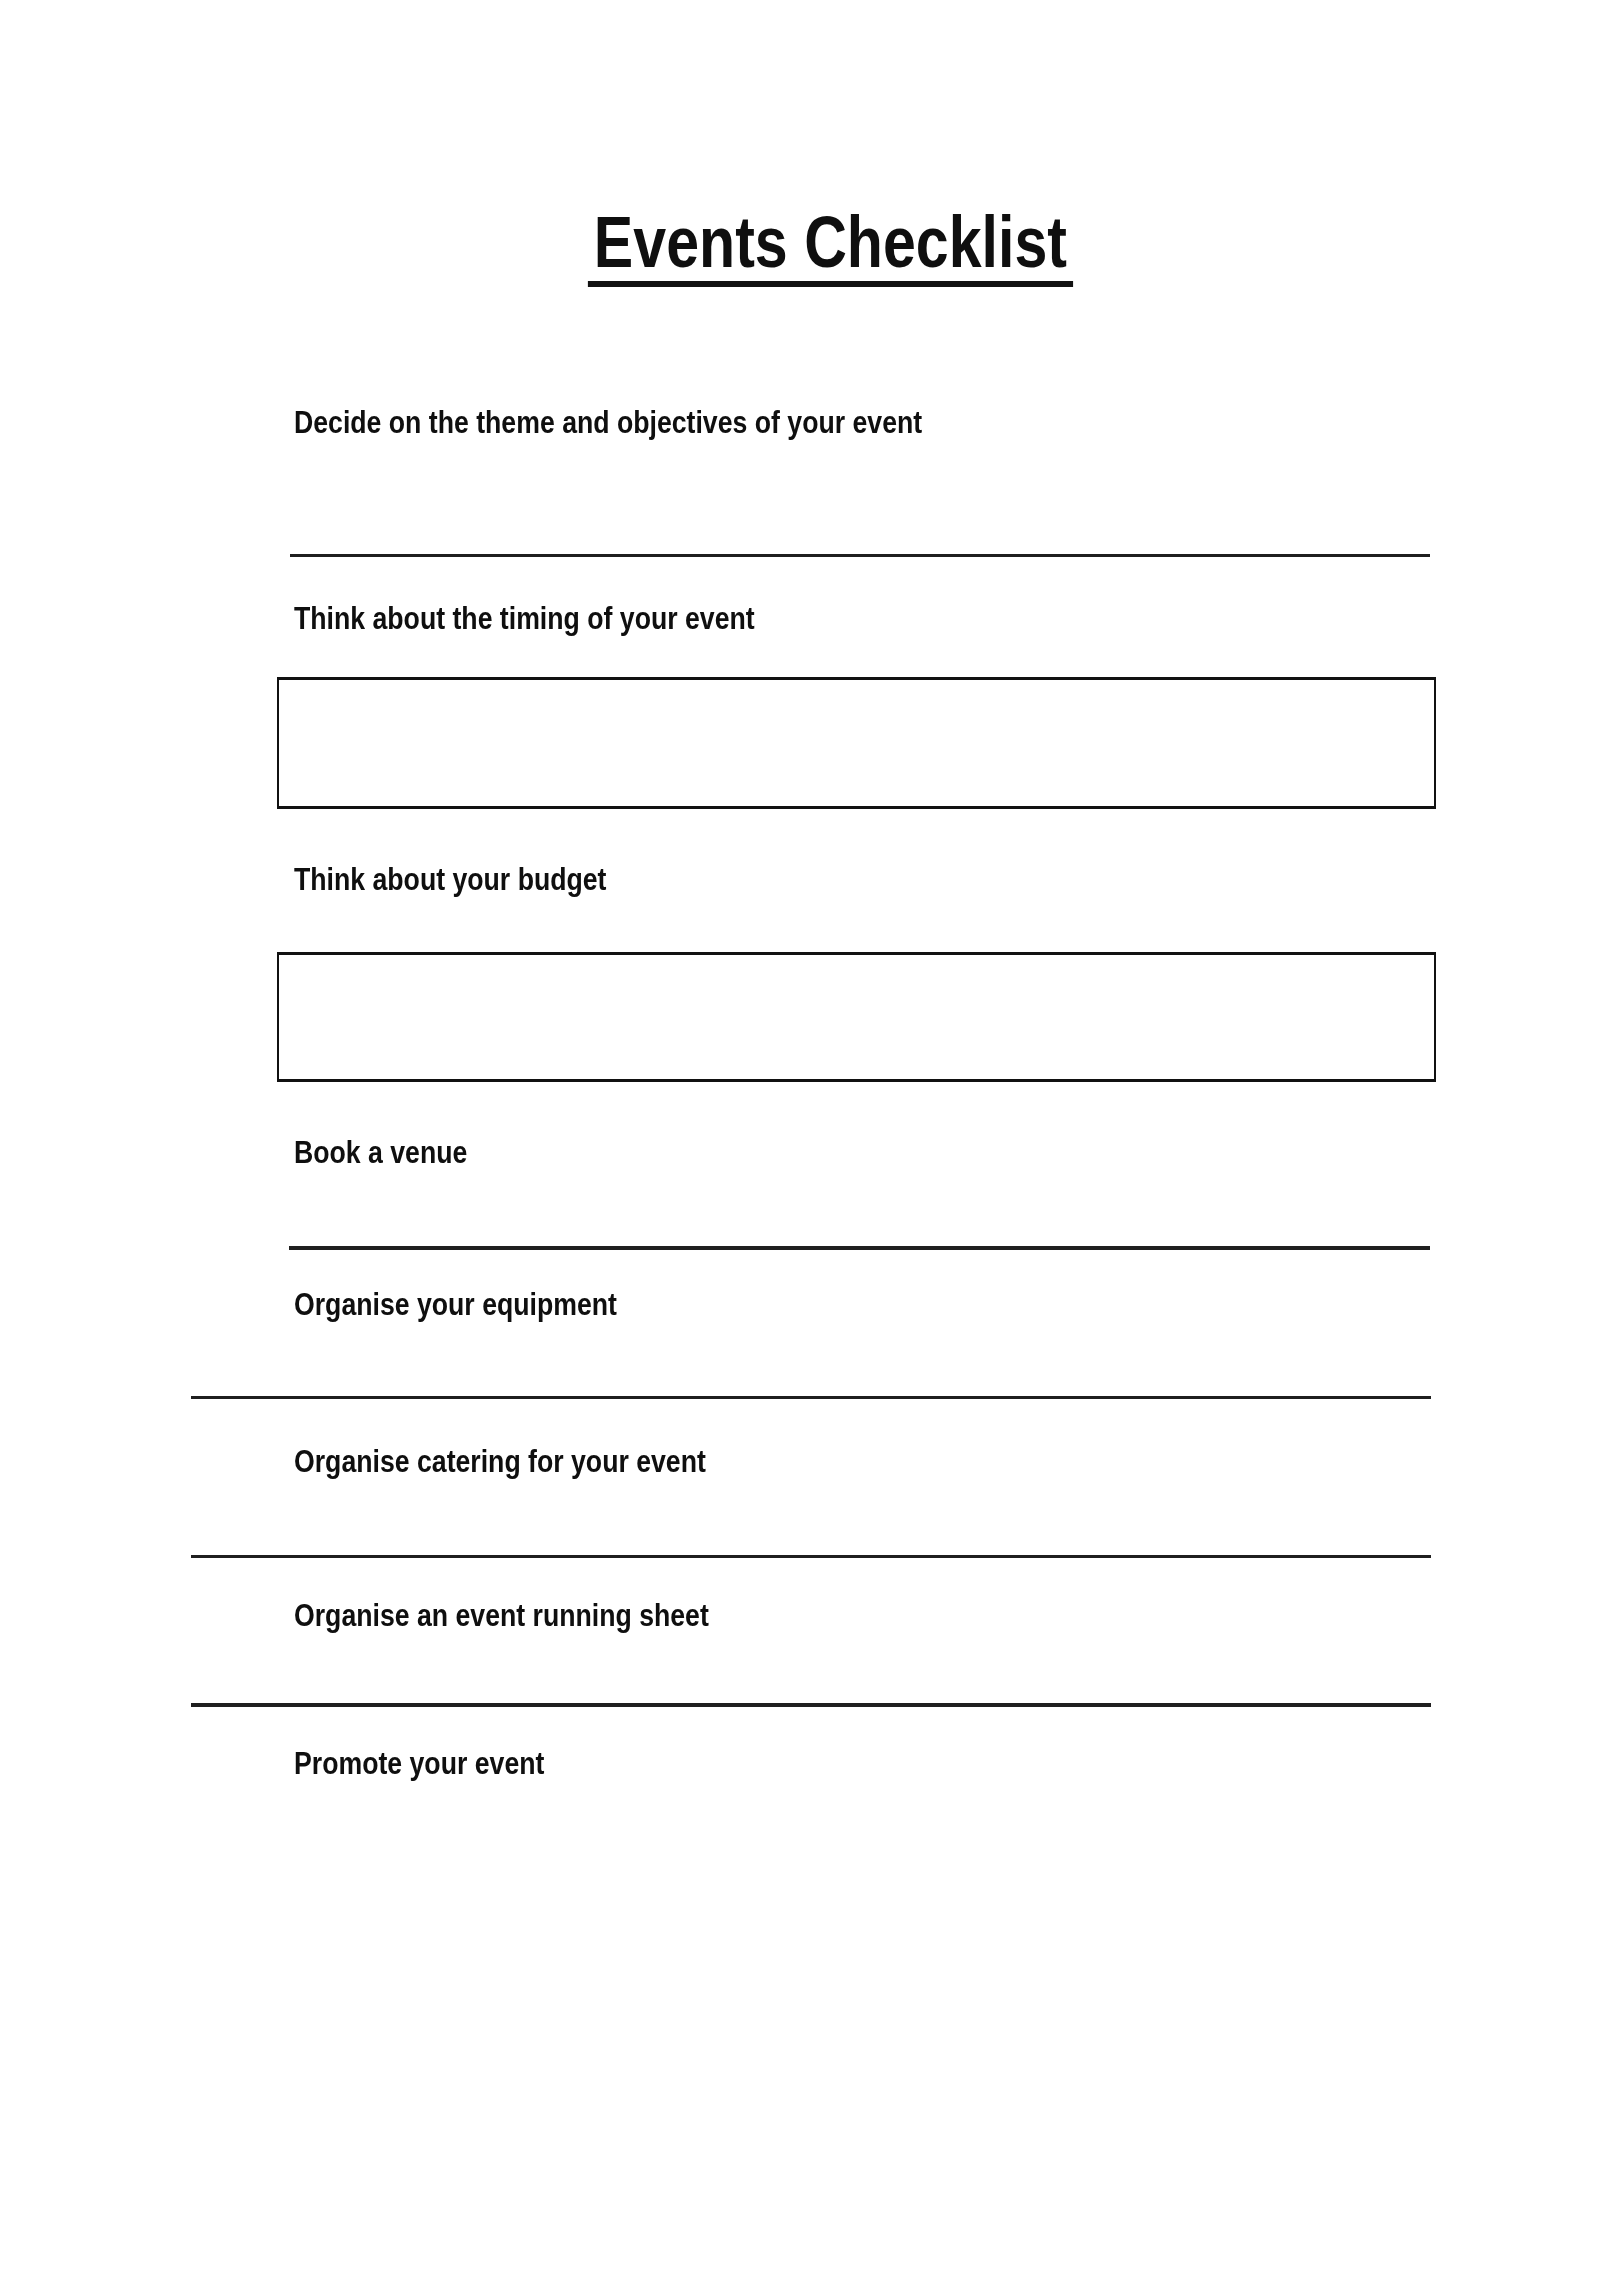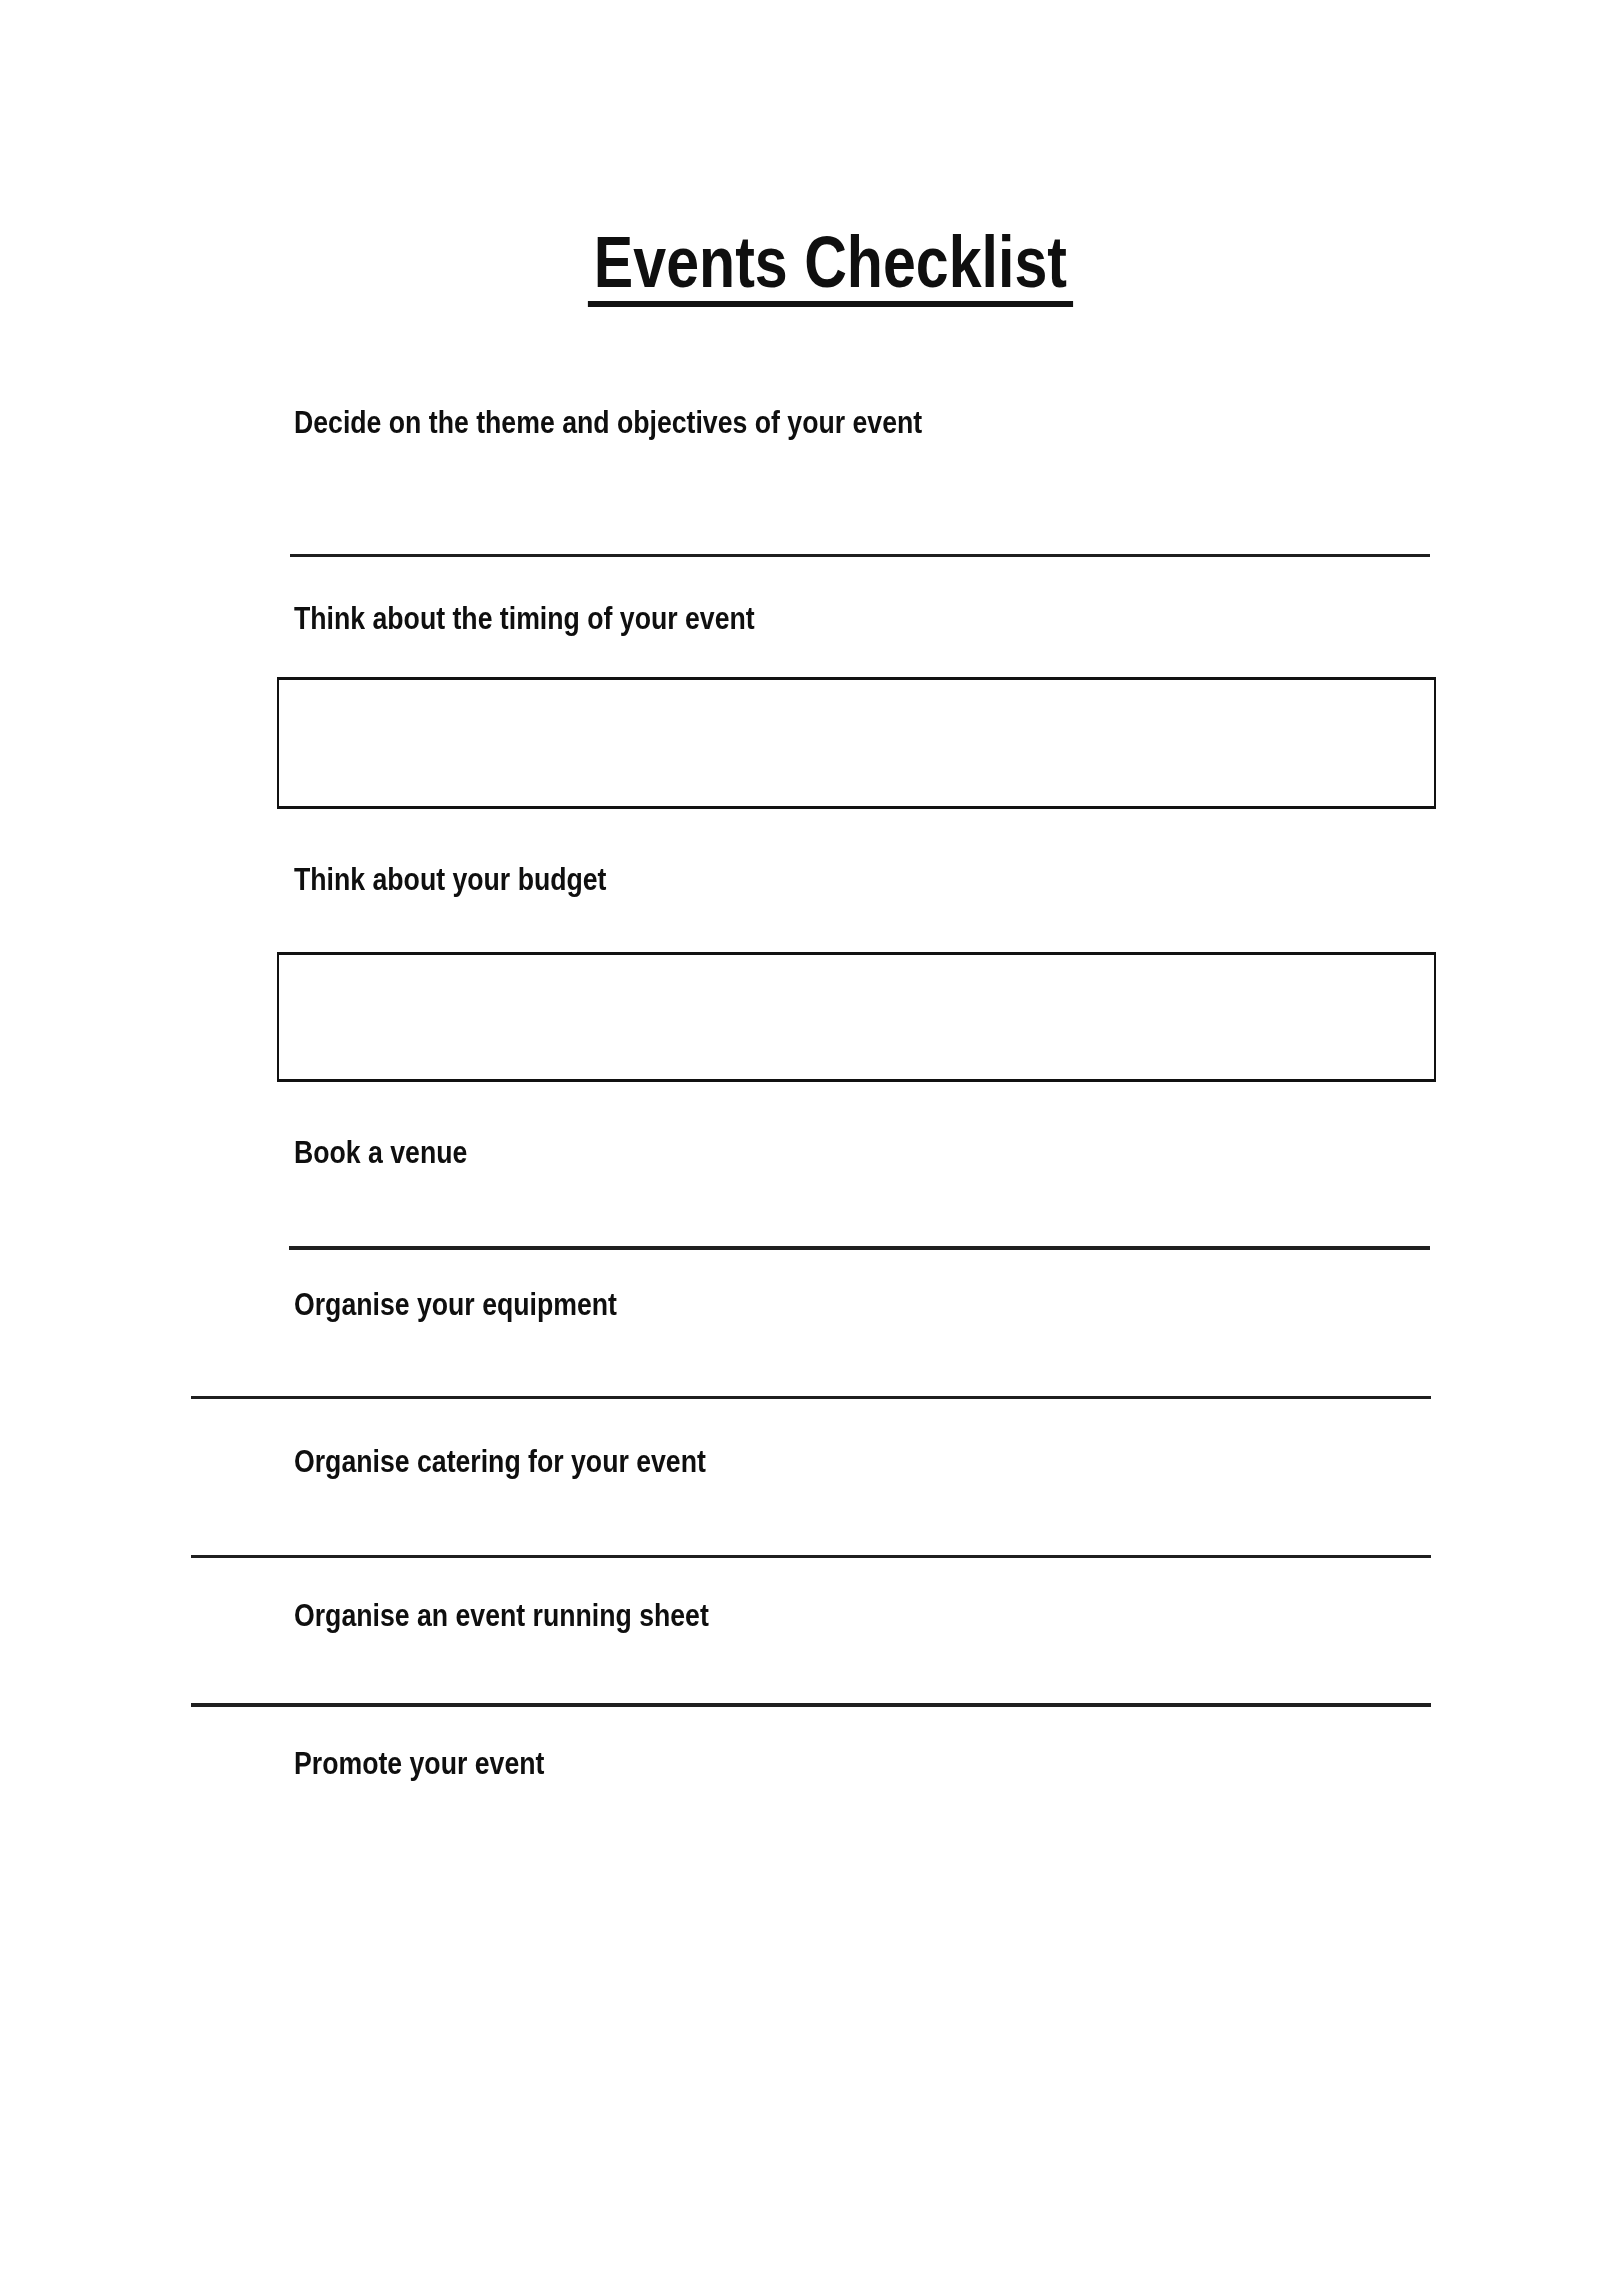--- a/index.html
+++ b/index.html
@@ -15,21 +15,20 @@
     font-family: "Liberation Sans", "DejaVu Sans", sans-serif;
     color: #0f0f0f;
     overflow: hidden;
   }
   .title-wrap {
     position: absolute;
     top: 205px;
     left: 0;
     width: 100%;
     text-align: center;
-    margin-top: 20px;
   }
   .title-text {
     display: inline-block;
     position: relative;
     left: 19px;
     font-size: 73px;
     line-height: 73px;
     font-weight: bold;
     white-space: nowrap;
     transform: scaleX(0.81);

